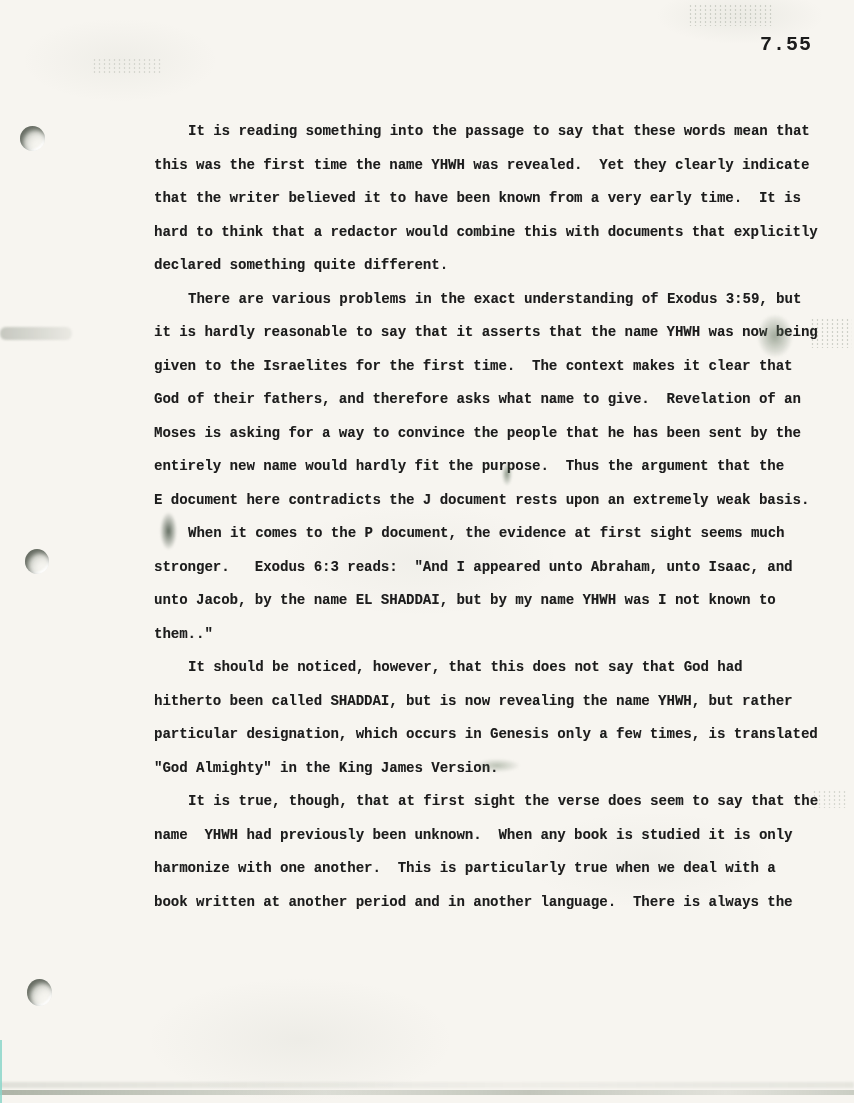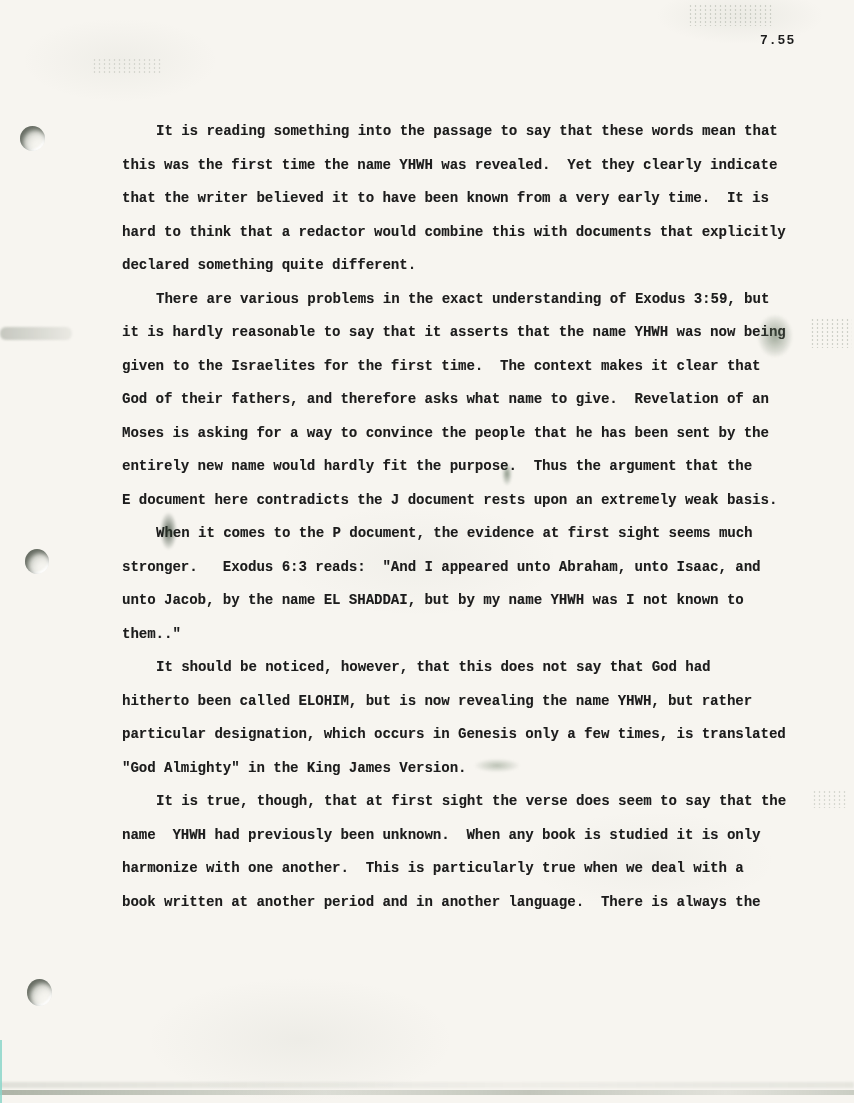--- a/index.html
+++ b/index.html
@@ -28,38 +28,39 @@
       radial-gradient(140px 60px at 120px 60px, rgba(130,140,125,0.07), transparent 70%),
       radial-gradient(120px 40px at 740px 16px, rgba(130,140,125,0.10), transparent 70%),
       radial-gradient(200px 80px at 420px 560px, rgba(120,130,115,0.05), transparent 70%),
       radial-gradient(180px 70px at 650px 860px, rgba(120,130,115,0.05), transparent 70%),
       radial-gradient(220px 90px at 300px 1040px, rgba(115,125,110,0.07), transparent 70%);
     pointer-events:none;
   }
   .page-number{
     position:absolute;
     left:760px;top:33px;
-    font-size:13px;
+    font-size:20px;
     font-weight:700;
     letter-spacing:1px;
     color:var(--ink);
   }
   .text-block{
     position:absolute;
     left:122px;top:115px;
     color:var(--ink);
   }
   .line{
     display:block;
     white-space:pre;
     font-size:14px;
     line-height:33.5px;
     font-weight:700;
     letter-spacing:0;
     text-shadow:0.3px 0.3px 0 rgba(20,20,20,0.35);
+    margin-left:32px;
   }
   .line.indent{text-indent:34px;}
   
   .hole{
     position:absolute;
     border-radius:50%;
     background:#f6f5f0;
     box-shadow:
       inset 3px 4px 4px rgba(75,82,72,0.78),
       inset 6px 7px 8px rgba(110,118,105,0.35),
@@ -162,21 +163,21 @@
         <div class="line">E document here contradicts the J document rests upon an extremely weak basis.</div>
       </div>
       <div>
         <div class="line indent">When it comes to the P document, the evidence at first sight seems much</div>
         <div class="line">stronger.   Exodus 6:3 reads:  "And I appeared unto Abraham, unto Isaac, and</div>
         <div class="line">unto Jacob, by the name EL SHADDAI, but by my name YHWH was I not known to</div>
         <div class="line">them.."</div>
       </div>
       <div>
         <div class="line indent">It should be noticed, however, that this does not say that God had</div>
-        <div class="line">hitherto been called ELOHIM, but is now revealing the name YHWH, but rather</div>
+        <div class="line">hitherto been called SHADDAI, but is now revealing the name YHWH, but rather</div>
         <div class="line">particular designation, which occurs in Genesis only a few times, is translated</div>
         <div class="line">"God Almighty" in the King James Version.</div>
       </div>
       <div>
         <div class="line indent">It is true, though, that at first sight the verse does seem to say that the</div>
         <div class="line">name  YHWH had previously been unknown.  When any book is studied it is only</div>
         <div class="line">harmonize with one another.  This is particularly true when we deal with a</div>
         <div class="line">book written at another period and in another language.  There is always the</div>
       </div>
     </div>

